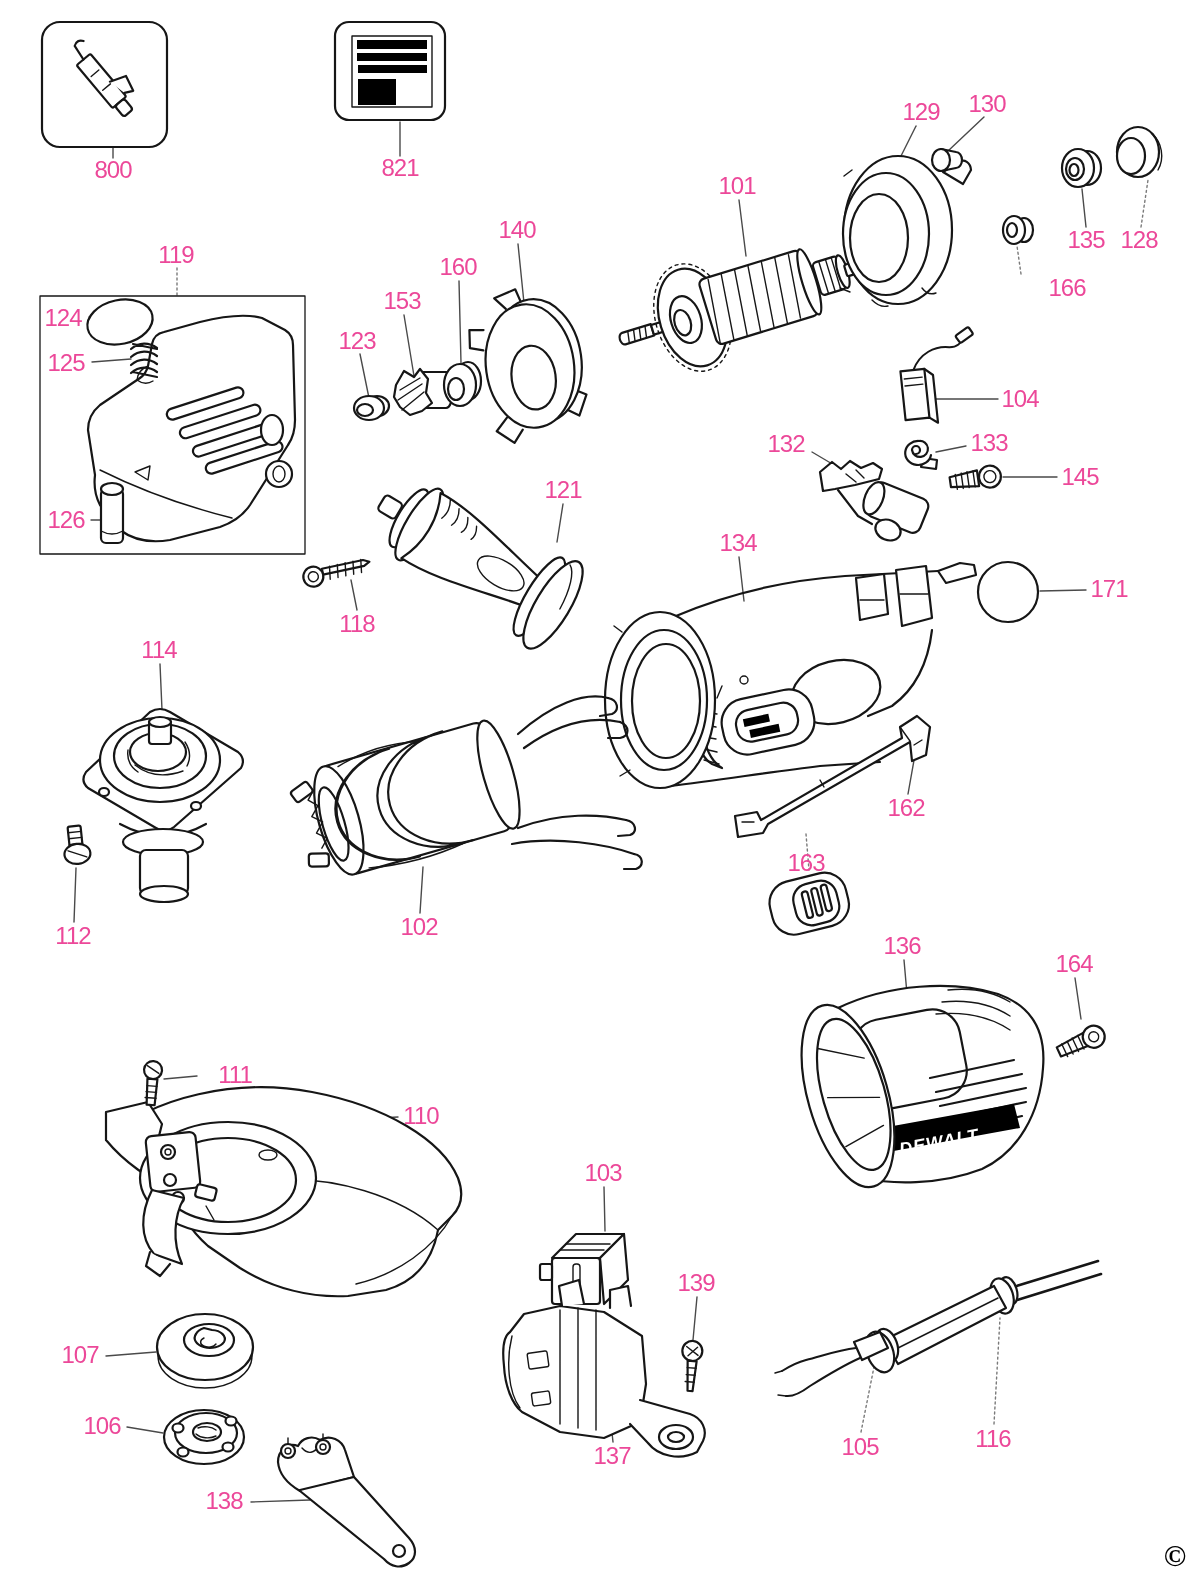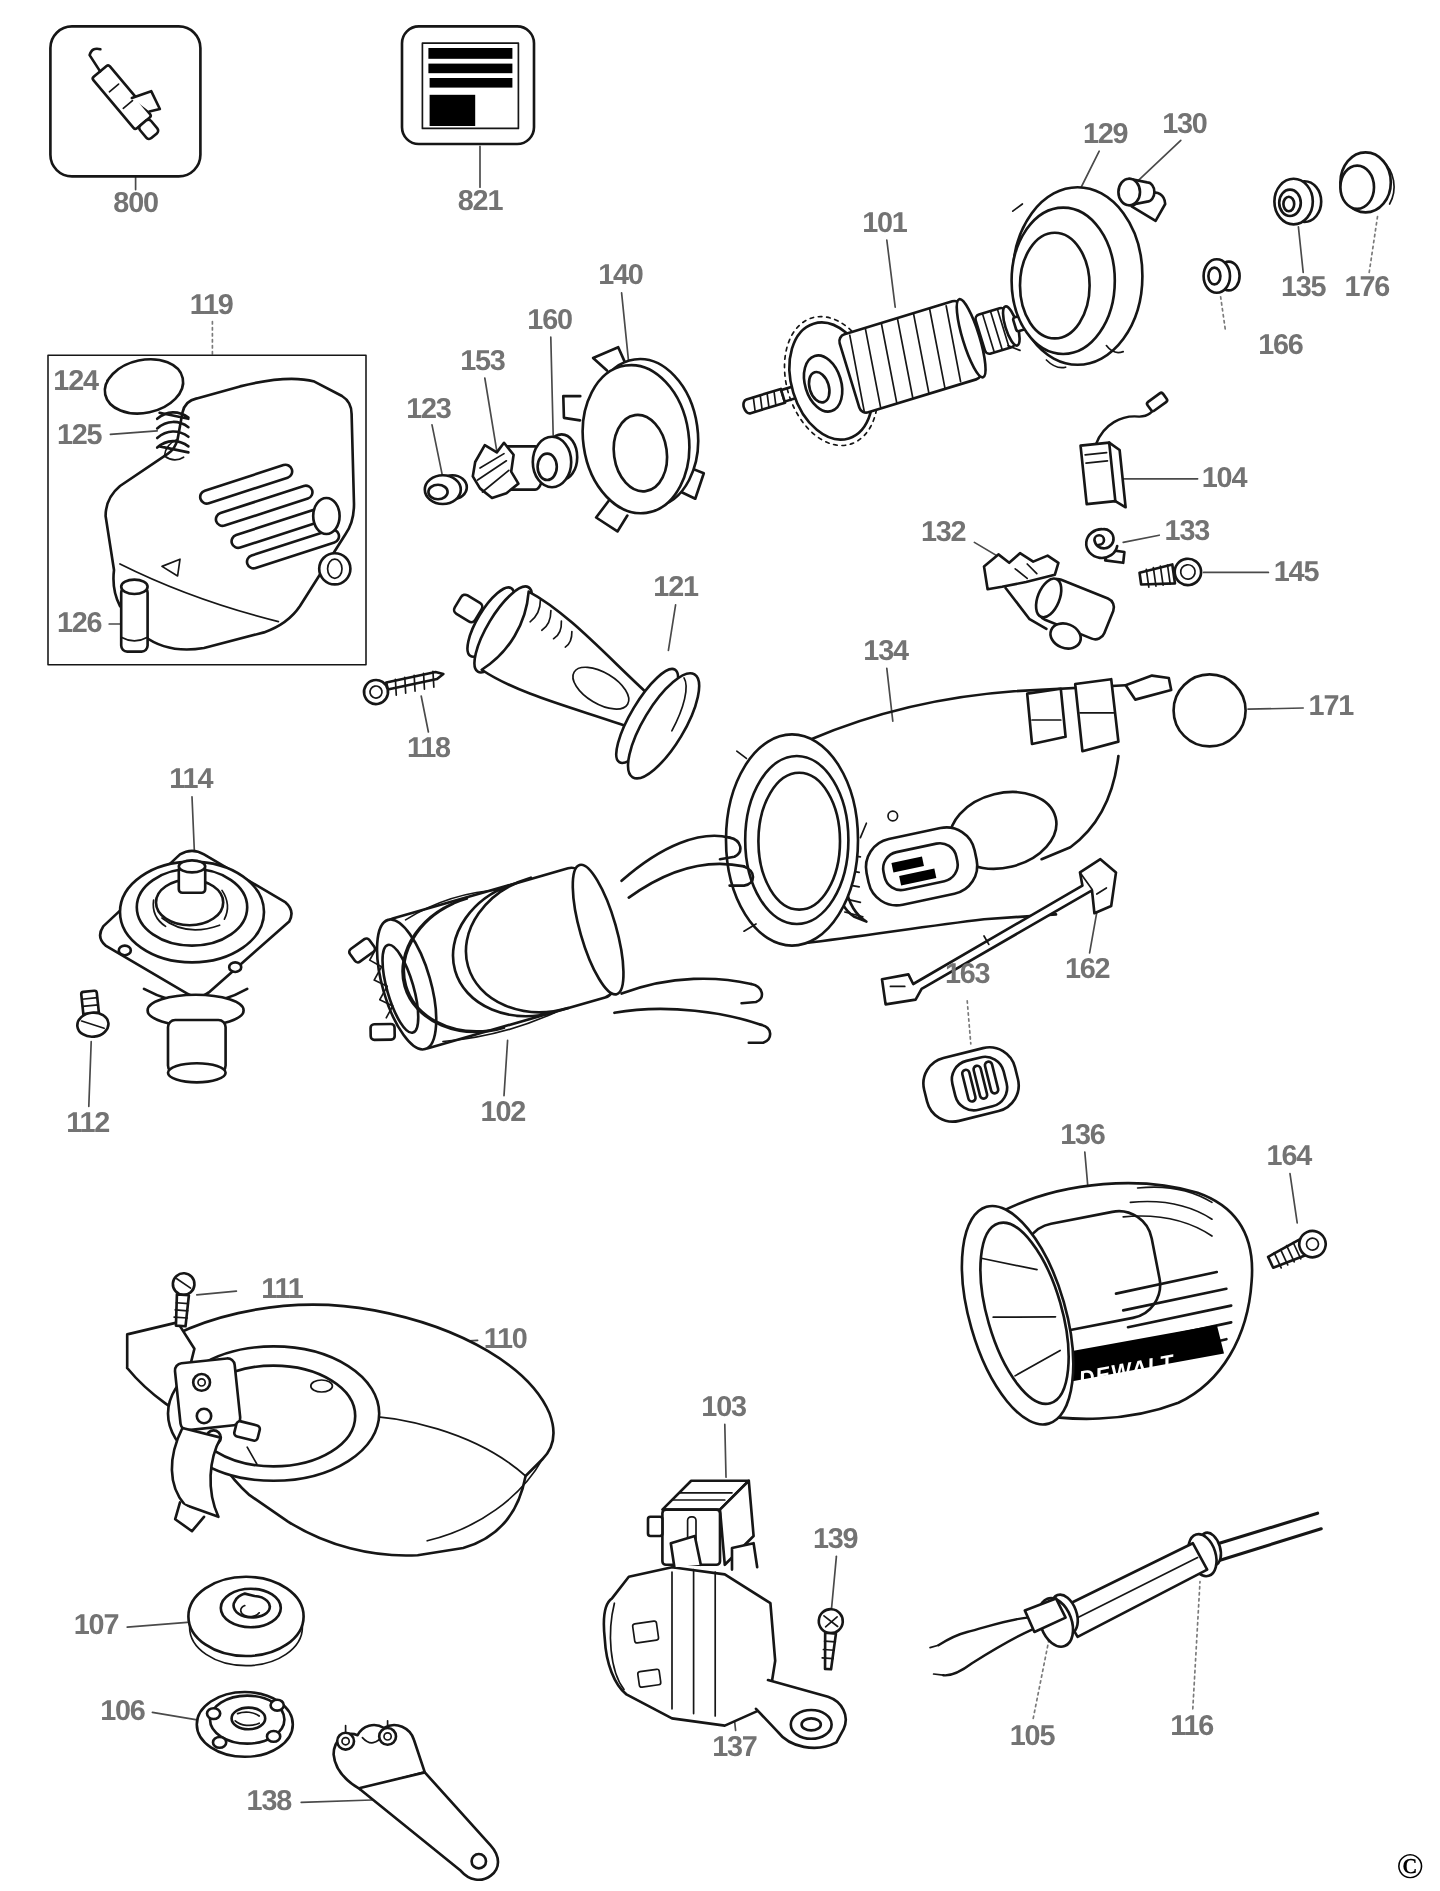--- a/index.html
+++ b/index.html
@@ -6,22 +6,22 @@
   .canvas{position:relative;width:1200px;height:1576px;background:#ffffff;overflow:hidden;
           font-family:"Liberation Sans",sans-serif;}
   svg.art{position:absolute;left:0;top:0;}
   .art path,.art rect,.art ellipse,.art circle,.art line,.art polyline{
      fill:none;stroke:#161616;stroke-width:2.2;stroke-linecap:round;stroke-linejoin:round;}
   .art .fw{fill:#ffffff;}
   .art .fb{fill:#000000;stroke:none;}
   .art .thin{stroke-width:1.4;}
   .art .leader line{stroke:#4a4a4a;stroke-width:1.4;}
   .art .leaderd line{stroke:#7a7a7a;stroke-width:1.4;stroke-dasharray:2 3;}
-  .plabel{position:absolute;transform:translate(-50%,-50%);font-size:24px;font-weight:700;
-          letter-spacing:-1px;color:#737373;white-space:nowrap;}
+  .plabel{position:absolute;transform:translate(-50%,-50%);font-size:24px;font-weight:400;
+          letter-spacing:-1px;color:#ec4899;white-space:nowrap;}
   .copyright{position:absolute;left:1175px;top:1556px;transform:translate(-50%,-50%);
           font-family:"Liberation Serif",serif;font-size:30px;font-weight:700;color:#000;}
   .logo-text{fill:#fff;stroke:none;font-family:"Liberation Sans",sans-serif;
           font-style:italic;font-weight:700;font-size:18px;letter-spacing:1px;}
 </style>
 </head>
 <body>
 
 <div class="canvas">
 
@@ -444,41 +444,41 @@
 
 </svg>
 
 <div>
       <div class="plabel" style="left: 113px; top: 170px;">800</div>
       <div class="plabel" style="left: 400px; top: 168px;">821</div>
       <div class="plabel" style="left: 737px; top: 186px;">101</div>
       <div class="plabel" style="left: 921px; top: 112px;">129</div>
       <div class="plabel" style="left: 987px; top: 104px;">130</div>
       <div class="plabel" style="left: 1086px; top: 240px;">135</div>
-      <div class="plabel" style="left: 1139px; top: 240px;">176</div>
+      <div class="plabel" style="left: 1139px; top: 240px;">128</div>
       <div class="plabel" style="left: 1067px; top: 288px;">166</div>
       <div class="plabel" style="left: 176px; top: 255px;">119</div>
       <div class="plabel" style="left: 63px; top: 318px;">124</div>
       <div class="plabel" style="left: 66px; top: 363px;">125</div>
       <div class="plabel" style="left: 517px; top: 230px;">140</div>
       <div class="plabel" style="left: 458px; top: 267px;">160</div>
       <div class="plabel" style="left: 402px; top: 301px;">153</div>
       <div class="plabel" style="left: 357px; top: 341px;">123</div>
       <div class="plabel" style="left: 66px; top: 520px;">126</div>
       <div class="plabel" style="left: 563px; top: 490px;">121</div>
       <div class="plabel" style="left: 357px; top: 624px;">118</div>
       <div class="plabel" style="left: 1020px; top: 399px;">104</div>
       <div class="plabel" style="left: 786px; top: 444px;">132</div>
       <div class="plabel" style="left: 989px; top: 443px;">133</div>
       <div class="plabel" style="left: 1080px; top: 477px;">145</div>
       <div class="plabel" style="left: 738px; top: 543px;">134</div>
       <div class="plabel" style="left: 1109px; top: 589px;">171</div>
       <div class="plabel" style="left: 159px; top: 650px;">114</div>
       <div class="plabel" style="left: 906px; top: 808px;">162</div>
-      <div class="plabel" style="left: 806px; top: 812px;">163</div>
+      <div class="plabel" style="left: 806px; top: 863px;">163</div>
       <div class="plabel" style="left: 419px; top: 927px;">102</div>
       <div class="plabel" style="left: 73px; top: 936px;">112</div>
       <div class="plabel" style="left: 902px; top: 946px; text-align: center;">136</div>
       <div class="plabel" style="left: 1074px; top: 964px;">164</div>
       <div class="plabel" style="left: 235px; top: 1075px;">111</div>
       <div class="plabel" style="left: 421px; top: 1116px;">110</div>
       <div class="plabel" style="left: 603px; top: 1173px;">103</div>
       <div class="plabel" style="left: 696px; top: 1283px;">139</div>
       <div class="plabel" style="left: 80px; top: 1355px;">107</div>
       <div class="plabel" style="left: 102px; top: 1426px;">106</div>

